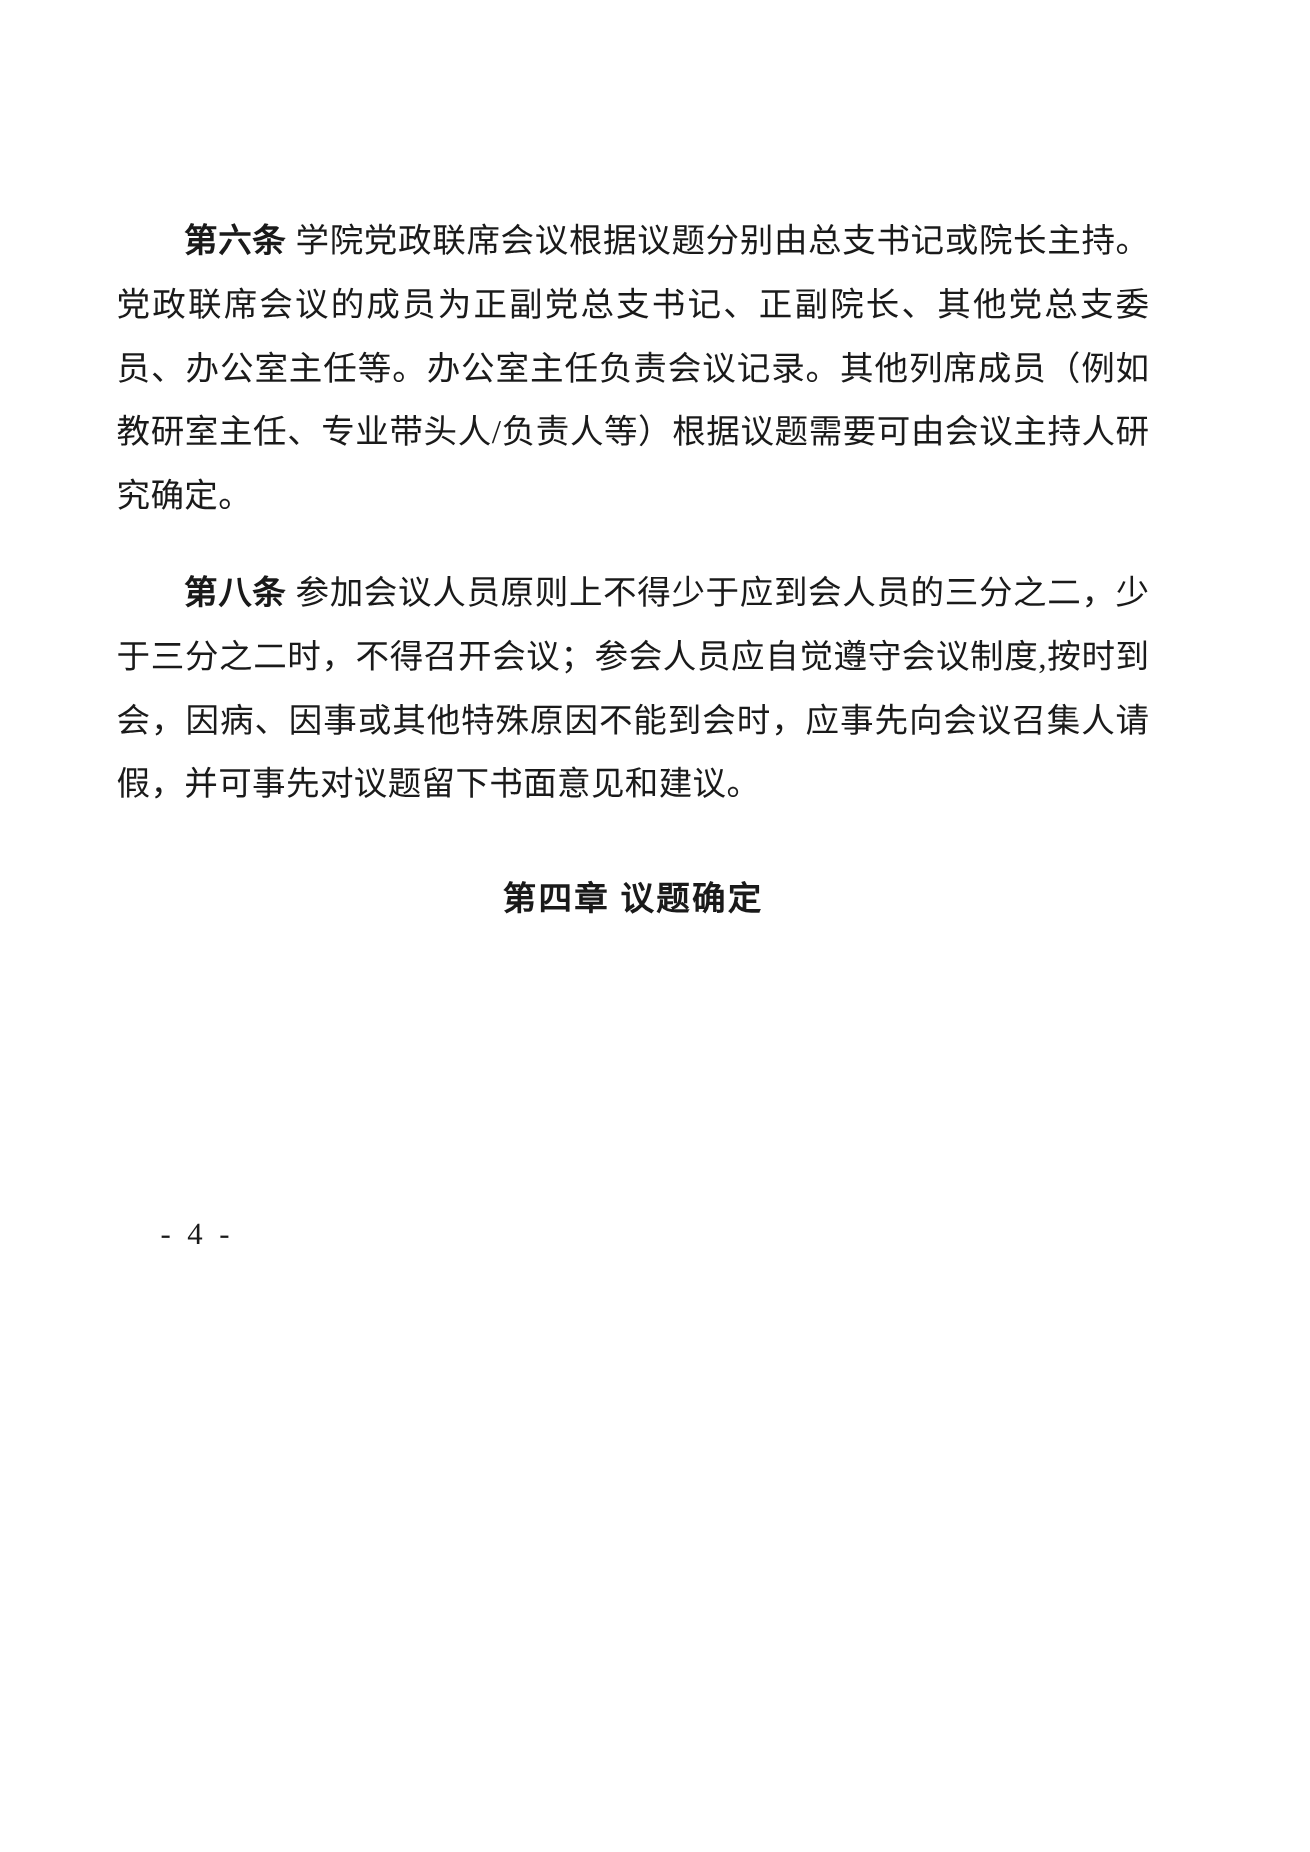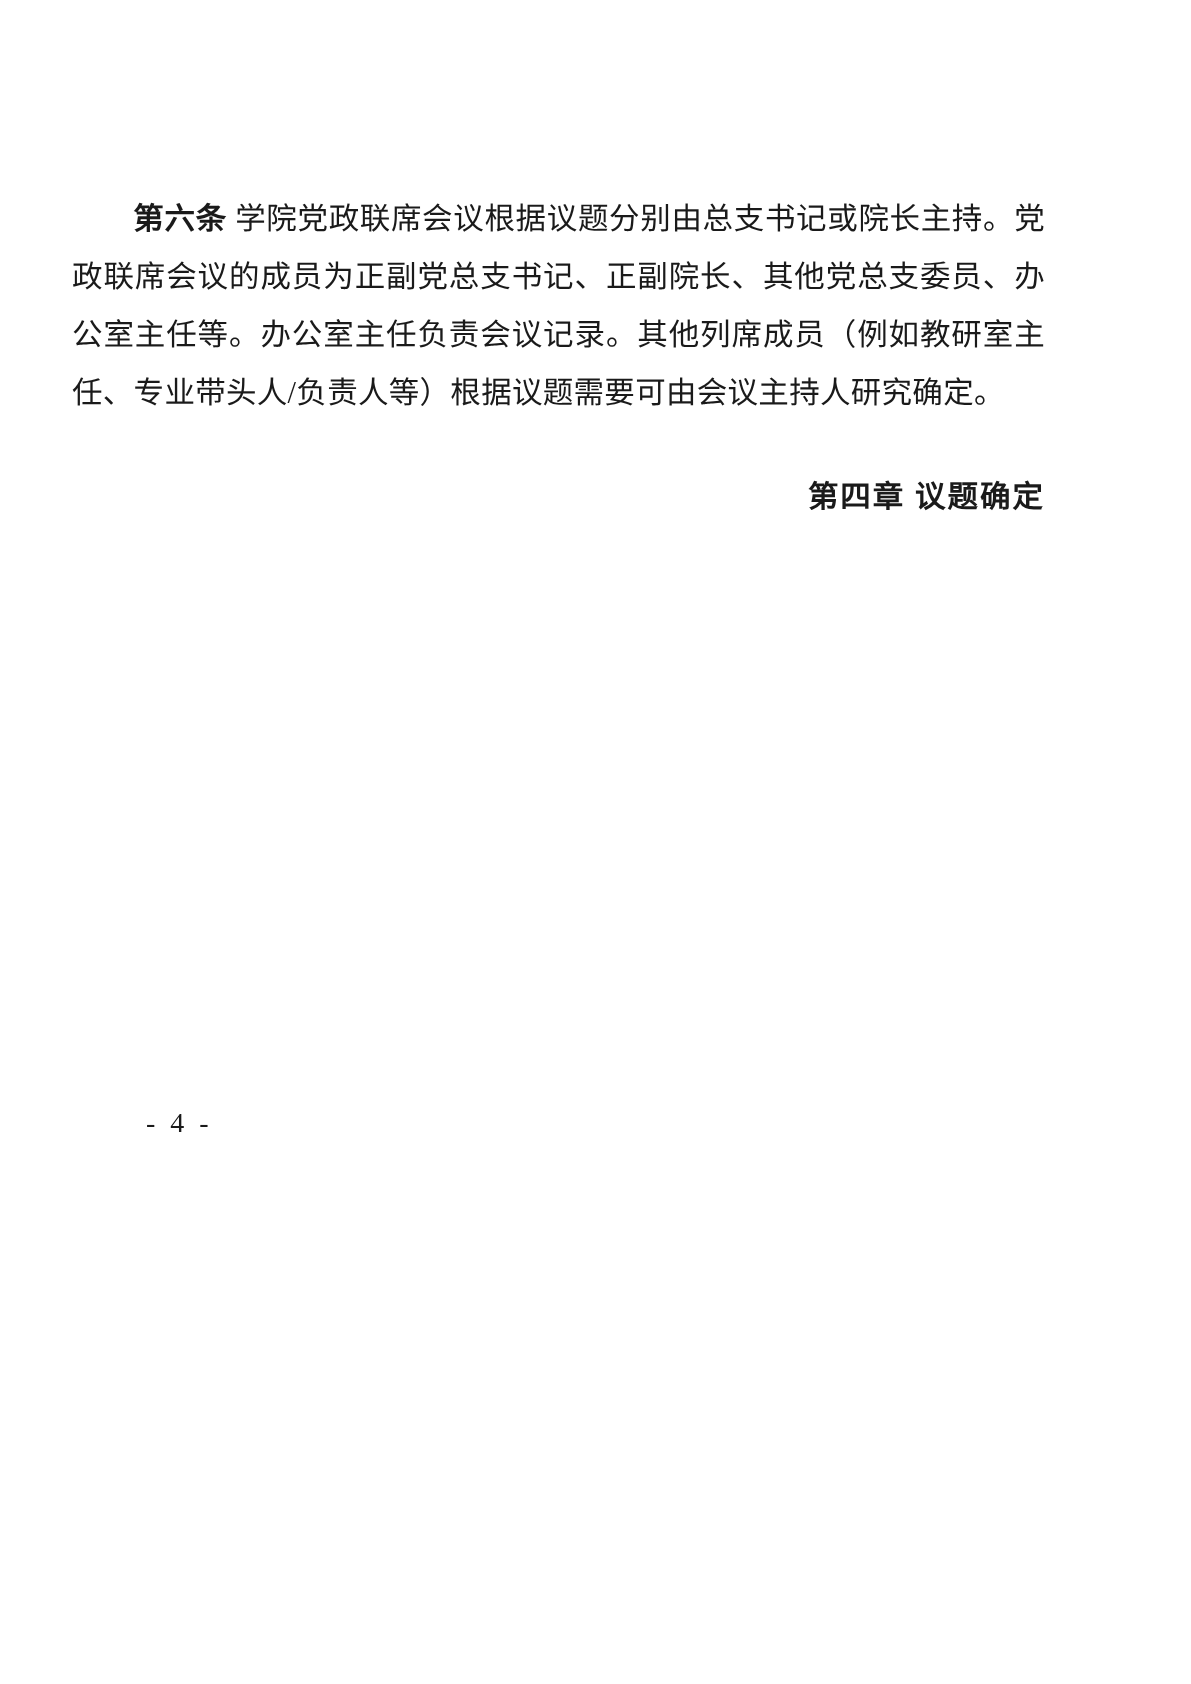--- a/index.html
+++ b/index.html
@@ -15,21 +15,21 @@
     position: relative;
     overflow: hidden;
   }
   .page {
     position: absolute;
     left: 0;
     top: 0;
     width: 1191px;
     height: 1329px;
     box-sizing: border-box;
-    padding: 190px 146px 0 72px;
+    padding: 190px 146px 0 106px;
   }
   .body-text {
     font-size: 30.5px;
     line-height: 58px;
     text-align: justify;
     text-justify: inter-ideograph;
     letter-spacing: 0.3px;
   }
   p.para {
     margin: 0 0 30px 0;
@@ -39,21 +39,21 @@
     display: inline-block;
     width: 61px;
   }
   .article-label {
     font-weight: bold;
     font-family: "Liberation Serif", "DejaVu Serif", serif;
   }
   h2.chapter {
     font-size: 30.5px;
     font-weight: bold;
-    text-align: right;
+    text-align: center;
     margin: 46px 0 36px 0;
     letter-spacing: 2px;
   }
   .page-number {
     position: absolute;
     left: 146px;
     bottom: 190px;
     font-size: 28px;
     letter-spacing: 4px;
     color: #1a1a1a;
@@ -61,20 +61,21 @@
 </style>
 </head>
 <body>
 
 <div class="page">
   <div class="body-text">
 
     <p class="para"><span class="indent"></span><span class="article-label">第六条</span><span> 学院党政联席会议根据议题分别由总支书记或院长主持。党政联席会议的成员为正副党总支书记、正副院长、其他党总支委员、办公室主任等。办公室主任负责会议记录。其他列席成员（例如教研室主任、专业带头人/负责人等）根据议题需要可由会议主持人研究确定。</span></p>
 
 
+    <p class="para"><span class="indent"></span><span class="article-label">第八条</span><span> 参加会议人员原则上不得少于应到会人员的三分之二，少于三分之二时，不得召开会议；参会人员应自觉遵守会议制度,按时到会，因病、因事或其他特殊原因不能到会时，应事先向会议召集人请假，并可事先对议题留下书面意见和建议。</span></p>
 
     <h2 class="chapter">第四章  议题确定</h2>
 
 
 
   </div>
 
   <div class="page-number">- 4 -</div>
 </div>
 

